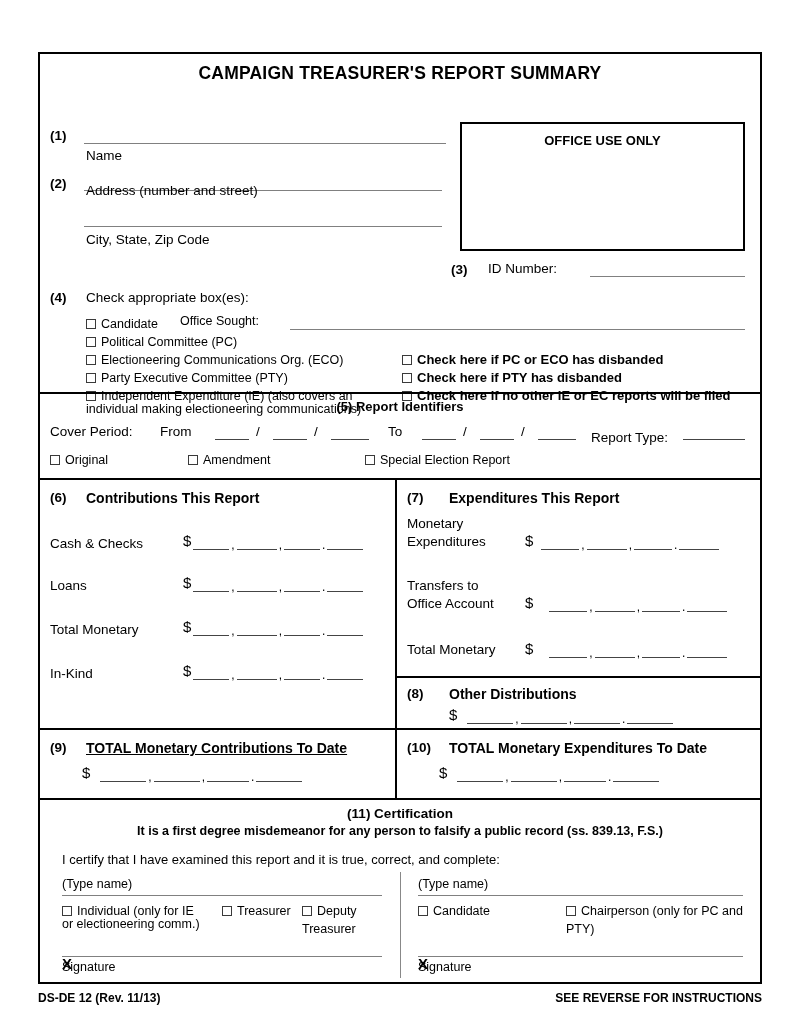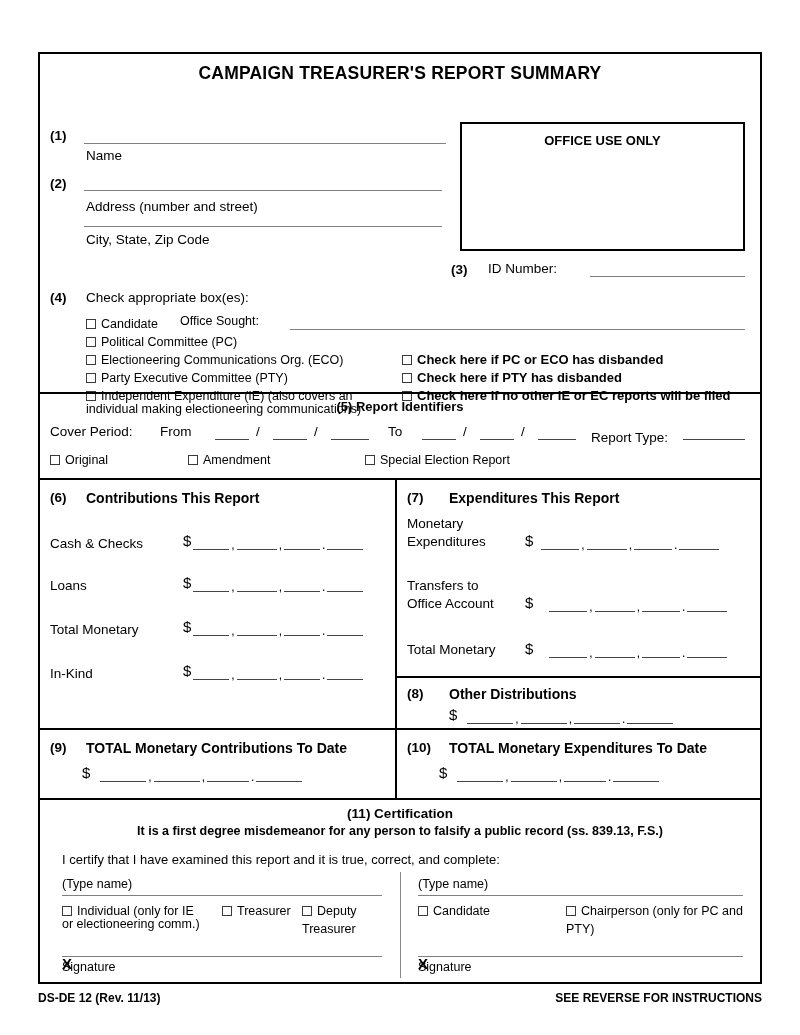--- a/index.html
+++ b/index.html
@@ -192,21 +192,21 @@
     <div class="form-title">CAMPAIGN TREASURER'S REPORT SUMMARY</div>
 
     <div class="id-block">
 
       <span class="abs num" style="left:10px; top:42px;">(1)</span>
       <div class="abs rule" style="left:44px; top:56px; width:362px; height:1px;"></div>
       <span class="abs lbl" style="left:46px; top:62px;">Name</span>
 
       <span class="abs num" style="left:10px; top:90px;">(2)</span>
       <div class="abs rule" style="left:44px; top:103px; width:358px; height:1px;"></div>
-      <span class="abs lbl" style="left:46px; top:113px;">Address (number and street)</span>
+      <span class="abs lbl" style="left:46px; top:97px;">Address (number and street)</span>
 
       <div class="abs rule" style="left:44px; top:139px; width:358px; height:1px;"></div>
       <span class="abs lbl" style="left:46px; top:146px;">City, State, Zip Code</span>
 
 
       <div class="office-box">
         <div class="office-box-title">OFFICE USE ONLY</div>
       </div>
 
       <span class="abs num" style="left:411px; top:176px;">(3)</span>
@@ -343,21 +343,21 @@
       <span class="abs sec-h" style="left:52px; top:10px;">Other Distributions</span>
       <span class="abs money" style="left:52px; top:30px;">
         <span class="dollar">$</span><span class="seg" style="width:46px; margin-left:8px;"></span><span class="sep">,</span><span class="seg" style="width:46px;"></span><span class="sep">,</span><span class="seg" style="width:46px;"></span><span class="sep">.</span><span class="seg" style="width:46px;"></span>
       </span>
     </div>
 
     <div class="hdiv" style="top:674px;"></div>
 
     <div class="abs" style="left:0; top:674px; width:355px; height:70px;">
       <span class="abs num" style="left:10px; top:12px;">(9)</span>
-      <span class="abs sec-h" style="left:46px; top:12px;">TOTAL Monetary Contributions To Date</span>
+      <span class="abs sec-h" style="left:46px; top:12px;text-decoration:underline;">TOTAL Monetary Contributions To Date</span>
       <span class="abs money" style="left:42px; top:36px;">
         <span class="dollar">$</span><span class="seg" style="width:46px; margin-left:8px;"></span><span class="sep">,</span><span class="seg" style="width:46px;"></span><span class="sep">,</span><span class="seg" style="width:42px;"></span><span class="sep">.</span><span class="seg" style="width:46px;"></span>
       </span>
     </div>
 
     <div class="abs" style="left:357px; top:674px; width:363px; height:70px;">
       <span class="abs num" style="left:10px; top:12px;">(10)</span>
       <span class="abs sec-h" style="left:52px; top:12px;">TOTAL Monetary Expenditures To Date</span>
       <span class="abs money" style="left:42px; top:36px;">
         <span class="dollar">$</span><span class="seg" style="width:46px; margin-left:8px;"></span><span class="sep">,</span><span class="seg" style="width:46px;"></span><span class="sep">,</span><span class="seg" style="width:42px;"></span><span class="sep">.</span><span class="seg" style="width:46px;"></span>

